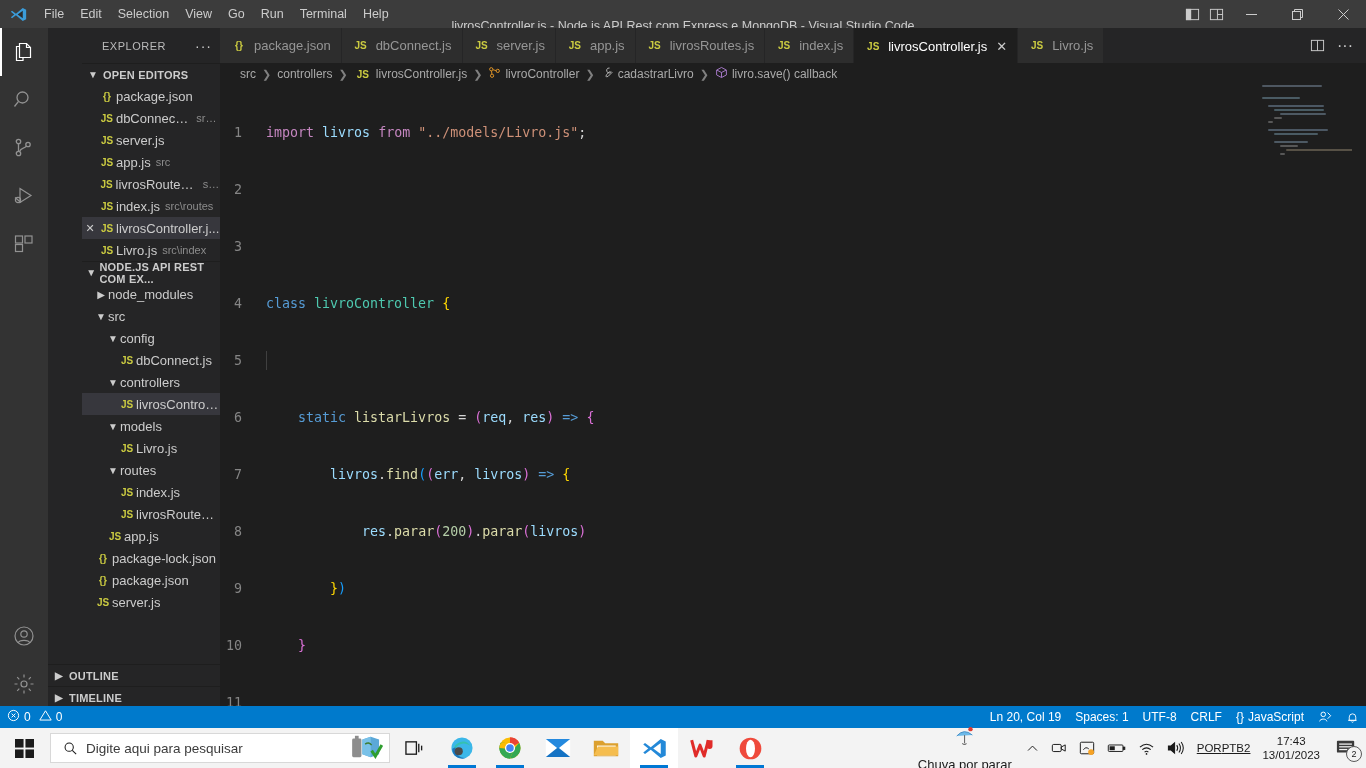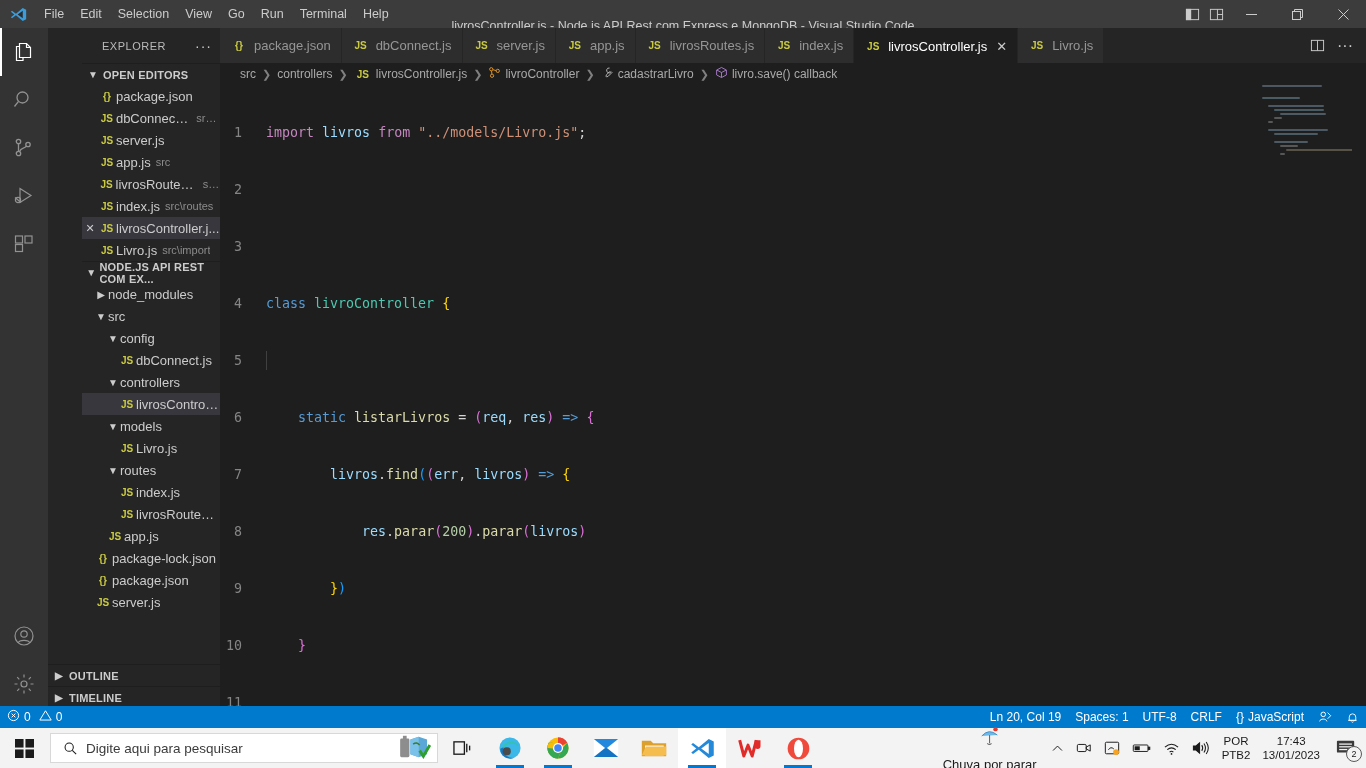--- a/index.html
+++ b/index.html
@@ -150,39 +150,39 @@
   .st-item { padding: 0 7px; height: 22px; display: flex; align-items: center; gap: 4px; white-space: nowrap; }
   .st-right { margin-left: auto; display: flex; align-items: center; }
 
   
   .taskbar {
     position: absolute; left: 0; bottom: 0; width: 1366px; height: 40px;
     background: #f3f3f3; display: flex; align-items: center;
   }
   .start-btn { width: 48px; height: 40px; display: flex; align-items: center; justify-content: center; }
   .searchbox {
-    width: 388px; height: 30px; background: #ffffff; border: 1px solid #d8d8d8;
+    width: 340px; height: 30px; background: #ffffff; border: 1px solid #d8d8d8;
     display: flex; align-items: center; gap: 8px; padding: 0 6px; margin-left: 2px;
   }
   .search-ph { color: #3b3b3b; font-size: 13.5px; flex: 1; }
   .tb-app { width: 48px; height: 40px; display:flex; align-items:center; justify-content:center; position: relative; }
   .tb-app.running::after {
     content:""; position:absolute; bottom:0; left: 10px; width: 28px; height: 3px; background:#0078d4;
   }
   .tb-app.focused { background: #ffffff; }
   .tray { margin-left: auto; display: flex; align-items: center; height: 40px; }
   .tray-item { padding: 0 6px; height: 40px; display:flex; align-items:center; justify-content:center; }
   .weather { display: flex; align-items: center; gap: 7px; padding: 0 8px; color:#1b1b1b; font-size: 13px; flex-direction: column; }
   .clock {
     display: flex; flex-direction: column; align-items: center; justify-content: center;
     font-size: 11.5px; color: #1b1b1b; line-height: 14px; padding: 0 6px;
   }
   .lang {
-    display: flex; flex-direction: column; align-items: center; justify-content: center;
-    font-size: 11.5px; color: #1b1b1b; line-height: 14px; padding: 0 6px;
+    display: flex; flex-direction: row; align-items: center; justify-content: center;
+    font-size: 11.5px; color: #1b1b1b; line-height: 14px; padding: 0 6px; text-decoration: underline;
   }
   .notif { width: 40px; height: 40px; display:flex; align-items:center; justify-content:center; position: relative; }
   .notif-badge {
     position:absolute; right: 4px; bottom: 6px; width: 16px; height: 16px; border-radius: 50%;
     background:#f3f3f3; border: 1px solid #5a5a5a; color:#1b1b1b; font-size: 9px;
     display:flex; align-items:center; justify-content:center;
   }
 </style>
 </head>
 <body>
@@ -342,21 +342,21 @@
     </div>
     <div class="row selected">
       <span class="close-x">✕</span>
       <span class="fi js">JS</span>
       <span class="rname">livrosController.j...</span>
     </div>
     <div class="row">
       <span class="spacer-x"></span>
       <span class="fi js">JS</span>
       <span class="rname">Livro.js</span>
-      <span class="rdesc">src\import</span>
+      <span class="rdesc">src\index</span>
     </div>
 
     <div class="section-head">
       <span class="twisty">▼</span>
       <span>NODE.JS API REST COM EX...</span>
     </div>
 
     <div class="row" style="padding-left:12px">
       <span class="chev">▶</span>
       <span class="rname">node_modules</span>

